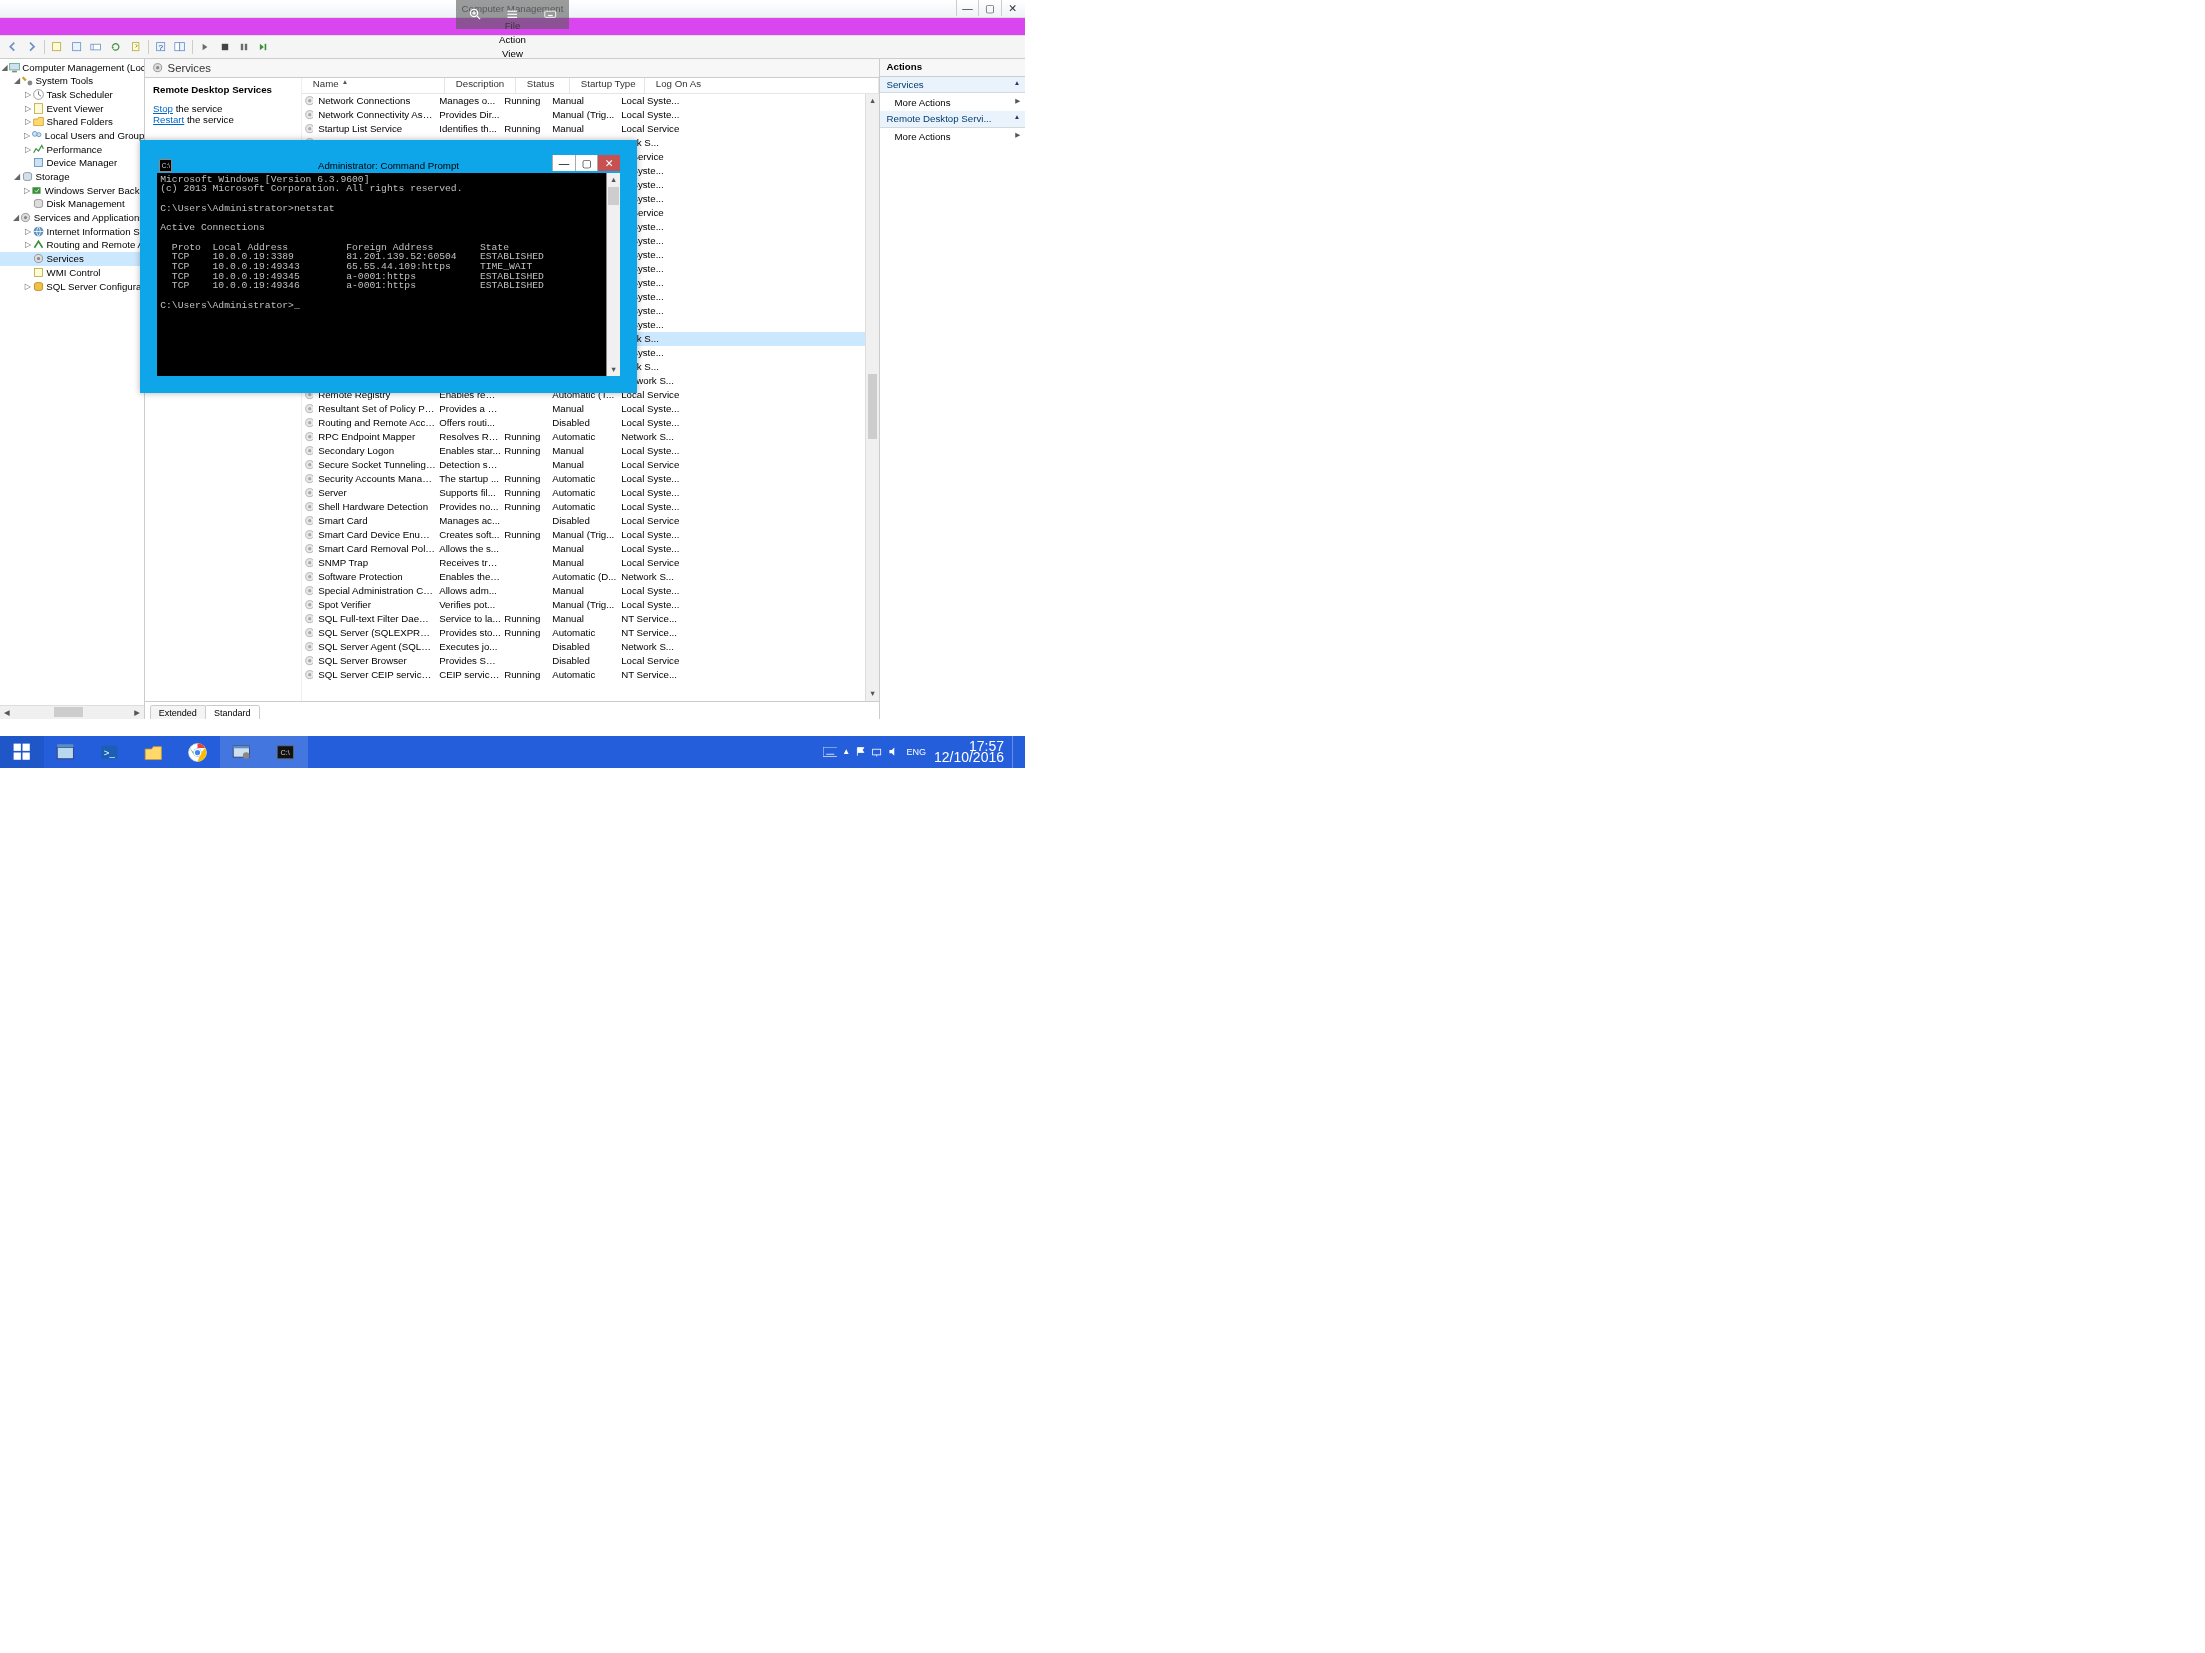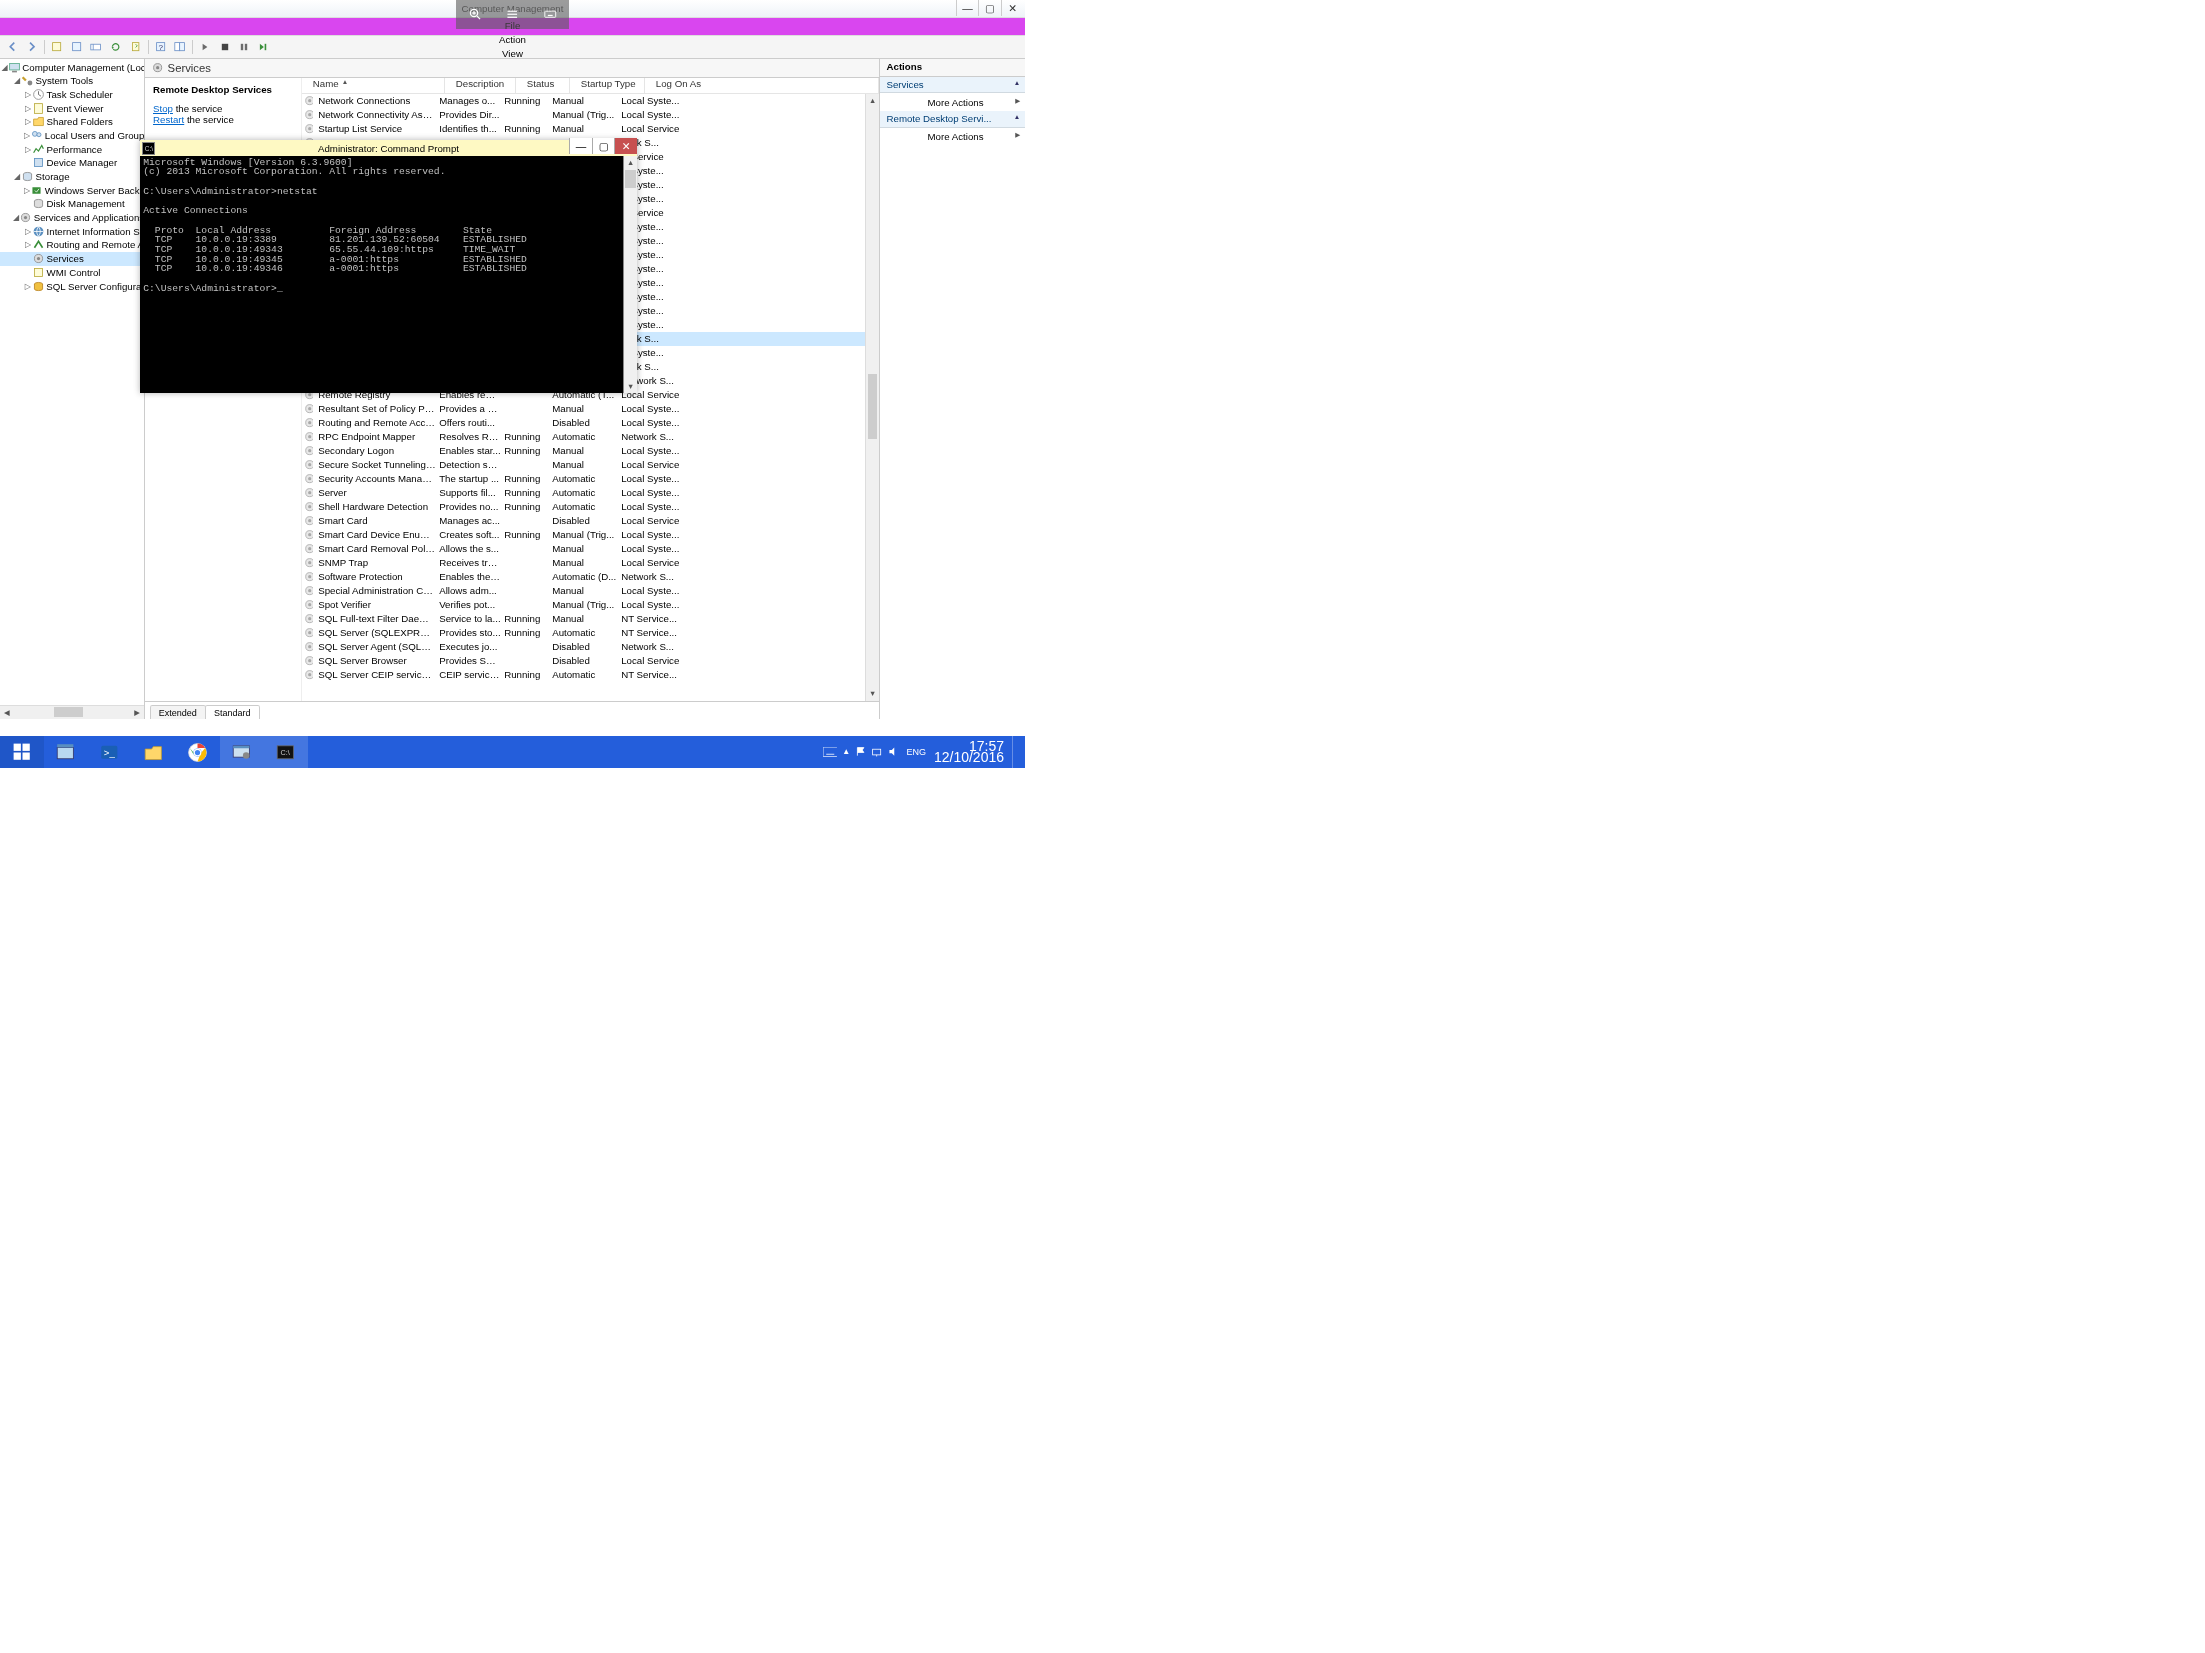--- a/index.html
+++ b/index.html
@@ -54,25 +54,25 @@
 .sy-thumb { position:absolute; left:1.6px; right:1.6px; top:266px; height:65px; background:#cdcdcd;}
 
 .tabstrip { height: 18px; background: #fff; border-top: 0.8px solid #ccc; display: flex; align-items: flex-end; padding-left: 4.8px; }
 .tab { padding: 1.6px 8px; border: 0.8px solid #ccc; border-bottom: none; border-radius: 2.4px 2.4px 0 0; background: #fff; margin-right: -0.8px; font-size: 9px; position:relative; top:0.8px;}
 .tab.inactive { background: #f4f4f4; }
 
 .actions-pane { width: 145px; background: #fff; }
 .actions-title { height: 18px; background: #f7f7f7; border-bottom: 0.8px solid #ccc; padding: 2.4px 6.5px; font-weight: bold; }
 .act-section { background: #eaf3fb; padding: 2.4px 6.5px; border-bottom: 0.8px solid #d0d9e0; color: #003e74; position:relative;}
 .act-section::after { content:"▲"; position:absolute; right:4.8px; font-size:6.5px; color:#336;}
-.act-item { padding: 3.2px 14.5px; position:relative;margin-left:33px;}
+.act-item { padding: 3.2px 14.5px; position:relative;}
 .act-item::after { content:"▶"; position:absolute; right:4.8px; font-size:6.5px; color:#555;}
 
 
-.cmd-window { position: absolute; left: 140px; top: 140px; width: 497px; height: 253px; background: #fef9c3; padding: 0; box-shadow: 0 0 6.5px rgba(0,0,0,.3); z-index: 20; }
+.cmd-window { position: absolute; left: 140px; top: 140px; width: 497px; height: 253px; background: #0ea5e9; padding: 17px; box-shadow: 0 0 6.5px rgba(0,0,0,.3); z-index: 20; }
 .cmd-title { height: 16px; display: flex; align-items: center; justify-content: center; position: relative; color: #000; }
 .cmd-title-icon { position:absolute; left:2.4px; width:13px; height:13px; background:#000; border:0.8px solid #888; display:flex;align-items:center;justify-content:center;color:#ccc;font-size:6.5px;}
 .cmd-controls { position: absolute; right: 0; top: -2.4px; display: flex; }
 .cmd-controls div { width: 22.6px; height: 16px; display: flex; align-items:center; justify-content:center; background: #fff; border-left:0.8px solid #aaa; font-size:10.5px;}
 .cmd-controls .cmd-close { background: #c75050; color: #fff; }
 .cmd-body-wrap { display:flex; height: calc(100% - 16px); }
 .cmd-body { flex:1; background: #000; color: #c0c0c0; font-family: "Consolas","Courier New",monospace; font-size: 9.7px; line-height: 9.7px; padding: 1.6px 3.2px; white-space: pre; overflow:hidden;}
 .cmd-scroll { width: 13.7px; background: #f0f0f0; display:flex; flex-direction:column; border-left:0.8px solid #888;}
 .cmd-scroll .thumb { height:18px; background:#cdcdcd; margin:0.8px;}
 

